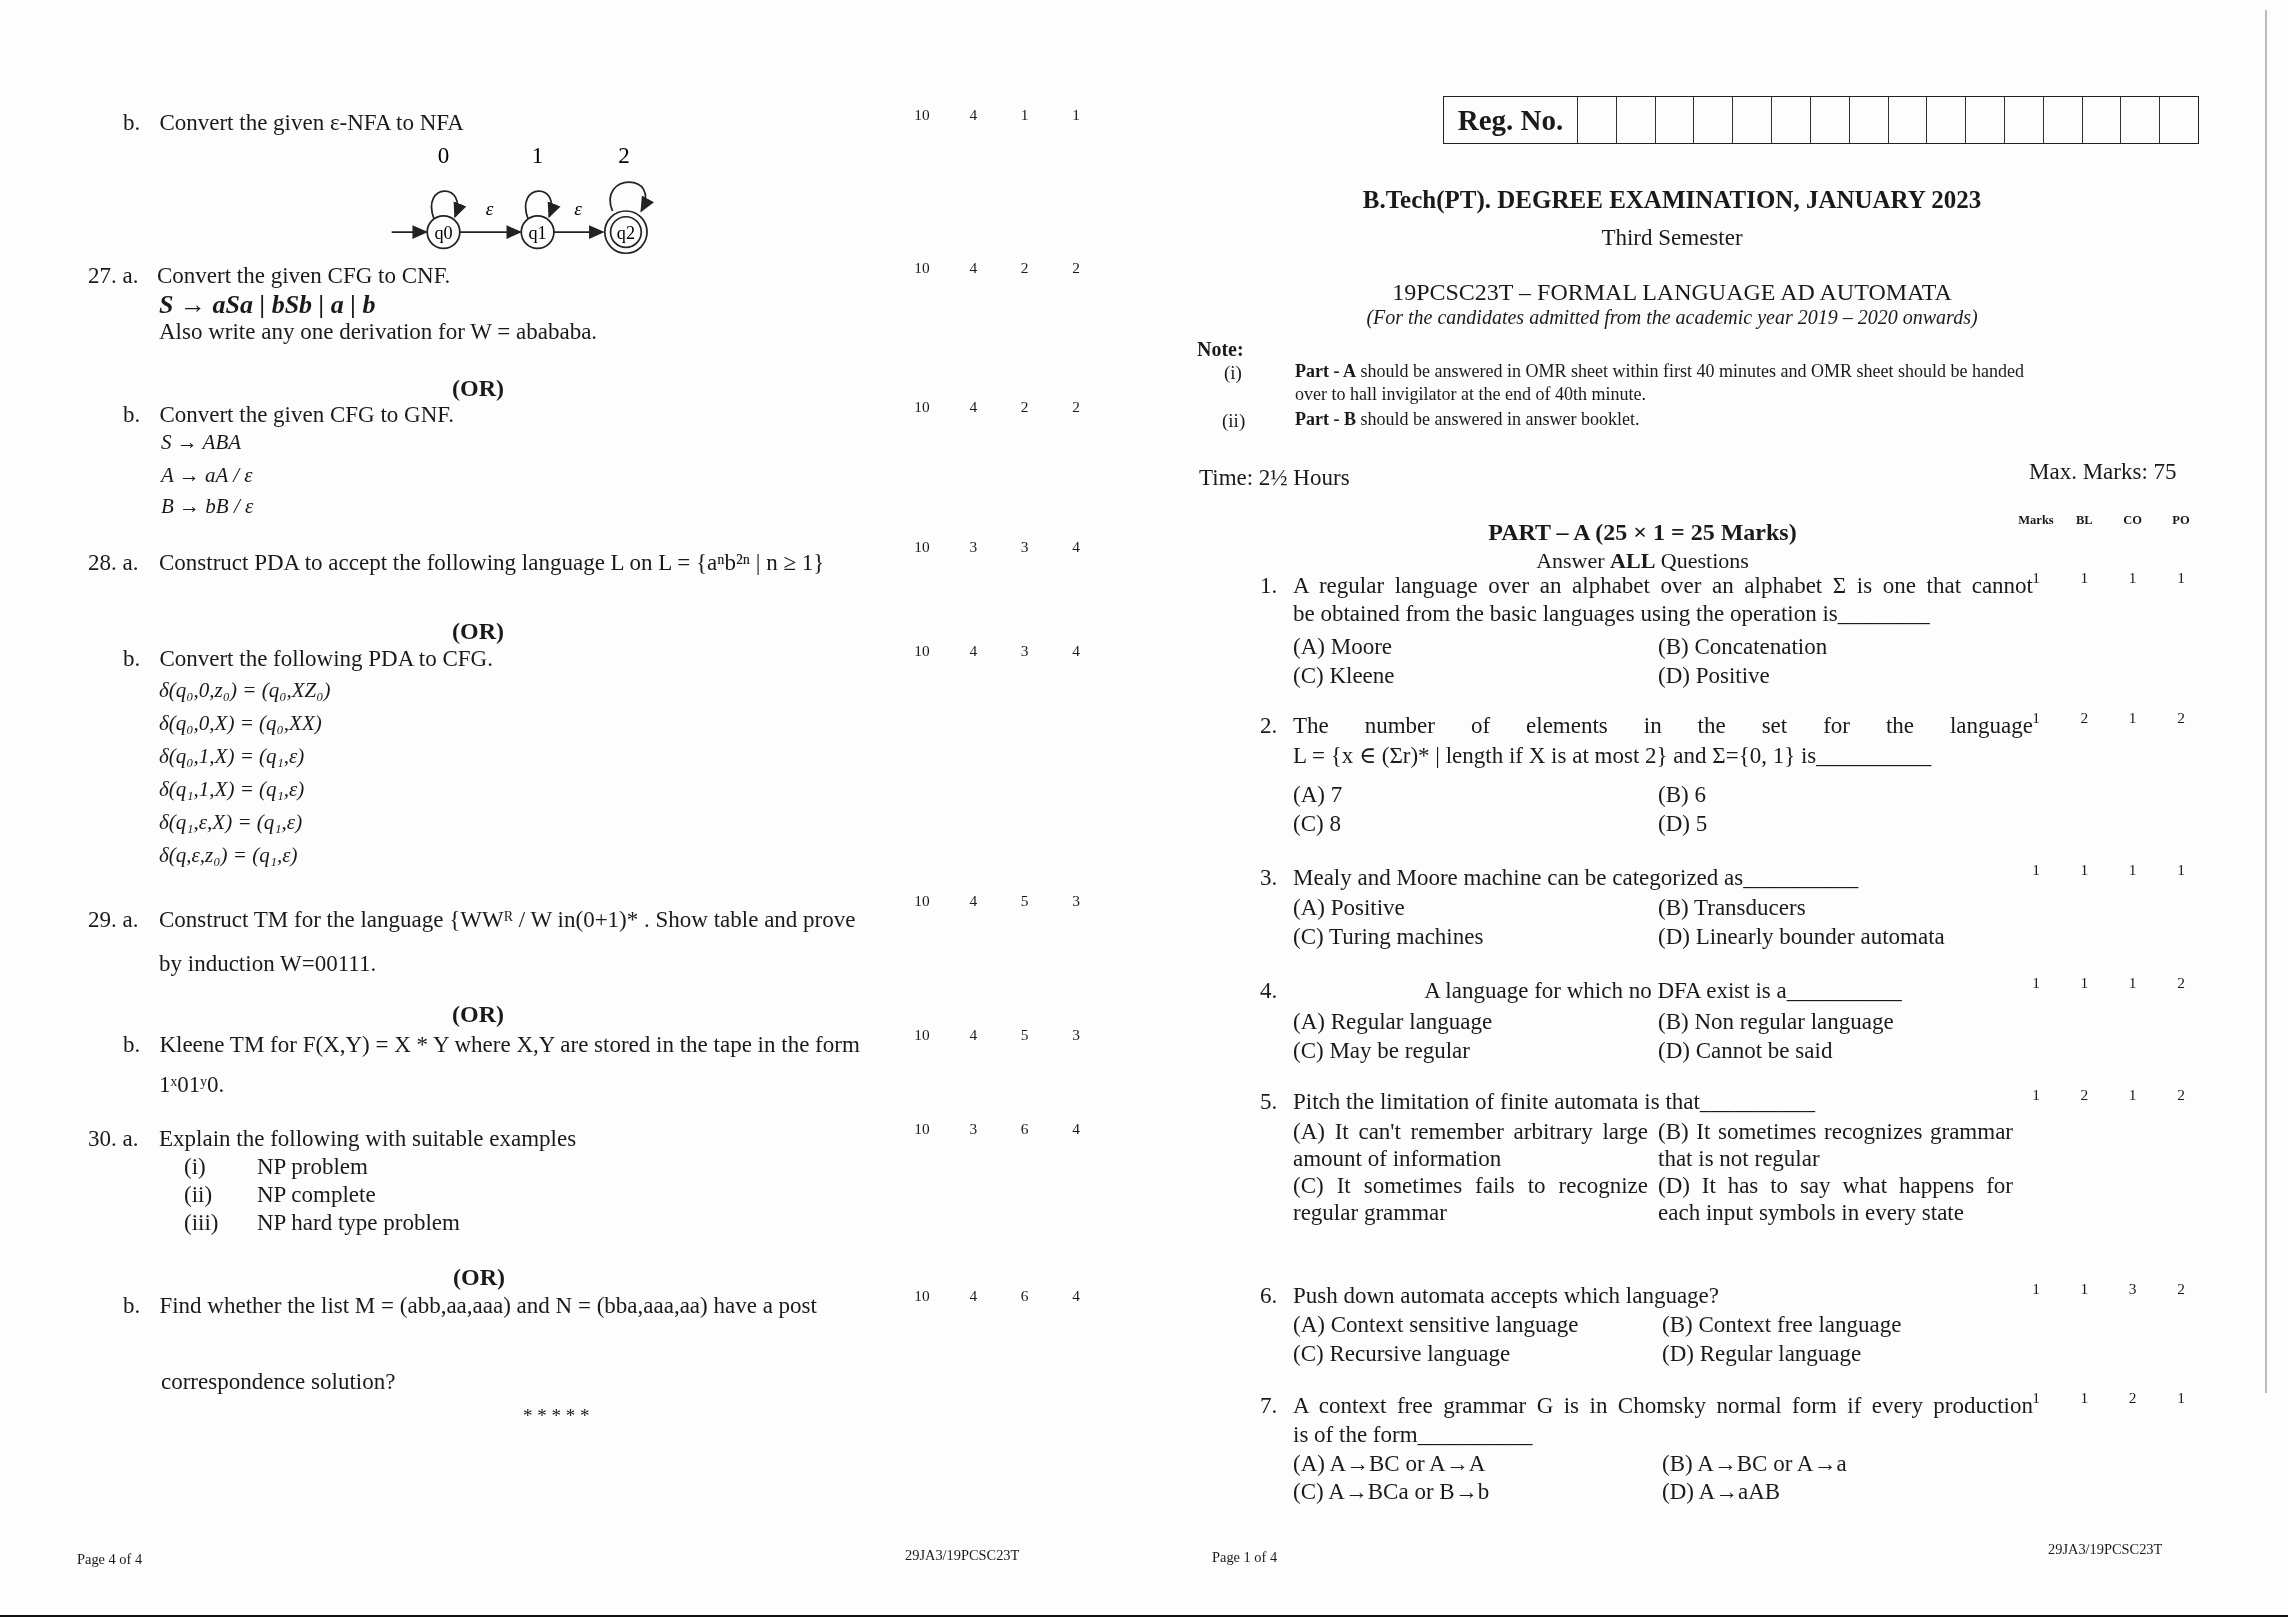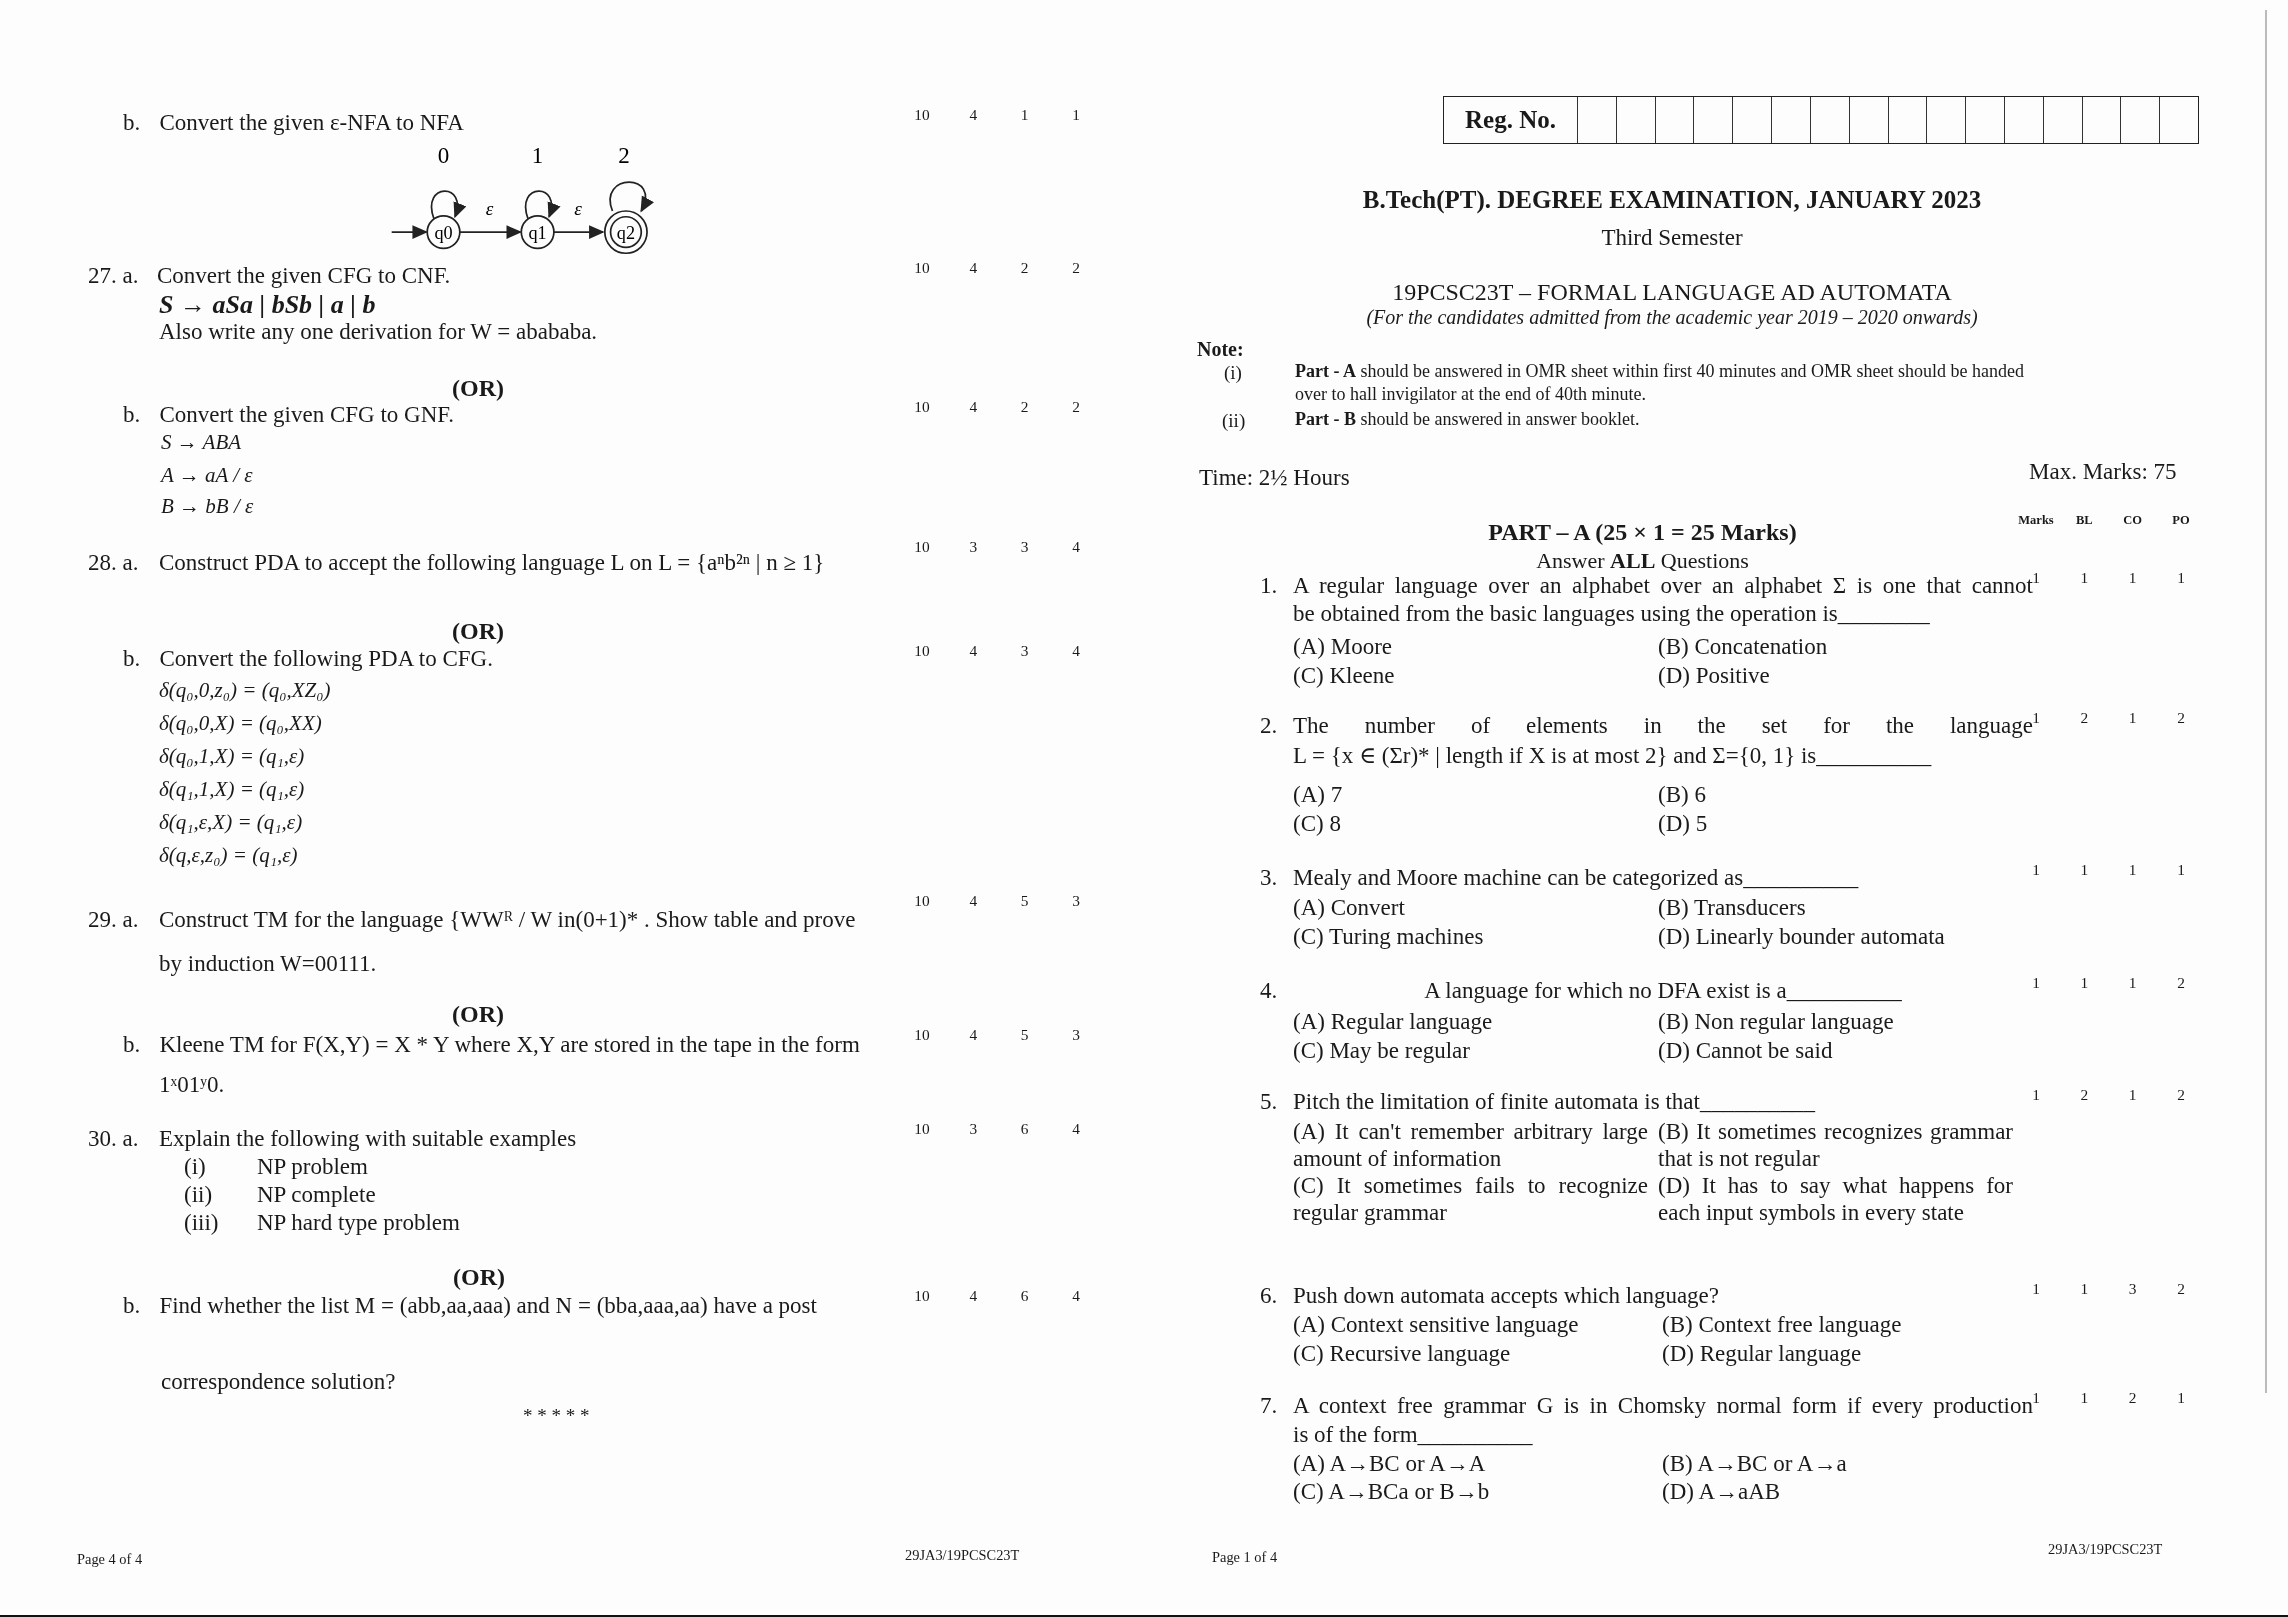--- a/index.html
+++ b/index.html
@@ -10,21 +10,21 @@
   }
   .abs { position:absolute; }
   .q { font-size:23px; line-height:29px; }
   .math { font-style:italic; }
   .mk { font-size:15.4px; position:absolute; width:192px; display:flex; justify-content:space-between; }
   .mk span { width:38px; text-align:center; }
   .or { font-weight:bold; font-size:24px; }
   .num { position:absolute; font-size:23px; }
   .opt { position:absolute; font-size:23px; }
   .reg-box { position:absolute; left:1443px; top:96px; width:754px; height:46px; border:1.9px solid #222; display:flex; }
-  .reg-label { width:133px; border-right:1.4px solid #333; display:flex; align-items:center; justify-content:center; font-weight:bold; font-size:25px; }
+  .reg-label { width:133px; border-right:1.4px solid #333; display:flex; align-items:center; justify-content:center; font-weight:bold; font-size:29px; }
   .reg-cell { flex:1; border-right:1.4px solid #333; }
   .reg-cell:last-child { border-right:none; }
   .center { text-align:center; }
   .footer { font-size:14.4px; position:absolute; }
   .bottom-line { position:absolute; left:0; top:1615px; width:2288px; height:2.9px; background:#111; }
   .edge-line { position:absolute; left:2265px; top:9.6px; width:1.9px; height:1383px; background:#bbb; }
 </style>
 </head>
 <body>
 
@@ -261,21 +261,21 @@
       <div class="opt" style="left: 1293px; top: 811px;">(C)  8</div>
       <div class="opt" style="left: 1658px; top: 811px;">(D)  5</div>
       <div class="mk" style="left: 2017px; top: 709px; width: 183px;">
         <span>1</span>
         <span>2</span>
         <span>1</span>
         <span>2</span>
       </div>
       <div class="num" style="left: 1260px; top: 865px;">3.</div>
       <div class="num" style="left: 1293px; top: 865px; width: 740px;">Mealy and Moore machine can be categorized as__________</div>
-      <div class="opt" style="left: 1293px; top: 895px;">(A)  Convert</div>
+      <div class="opt" style="left: 1293px; top: 895px;">(A)  Positive</div>
       <div class="opt" style="left: 1658px; top: 895px;">(B)  Transducers</div>
       <div class="opt" style="left: 1293px; top: 924px;">(C)  Turing machines</div>
       <div class="opt" style="left: 1658px; top: 924px;">(D)  Linearly bounder automata</div>
       <div class="mk" style="left: 2017px; top: 861px; width: 183px;">
         <span>1</span>
         <span>1</span>
         <span>1</span>
         <span>1</span>
       </div>
       <div class="num" style="left: 1260px; top: 978px;">4.</div>

